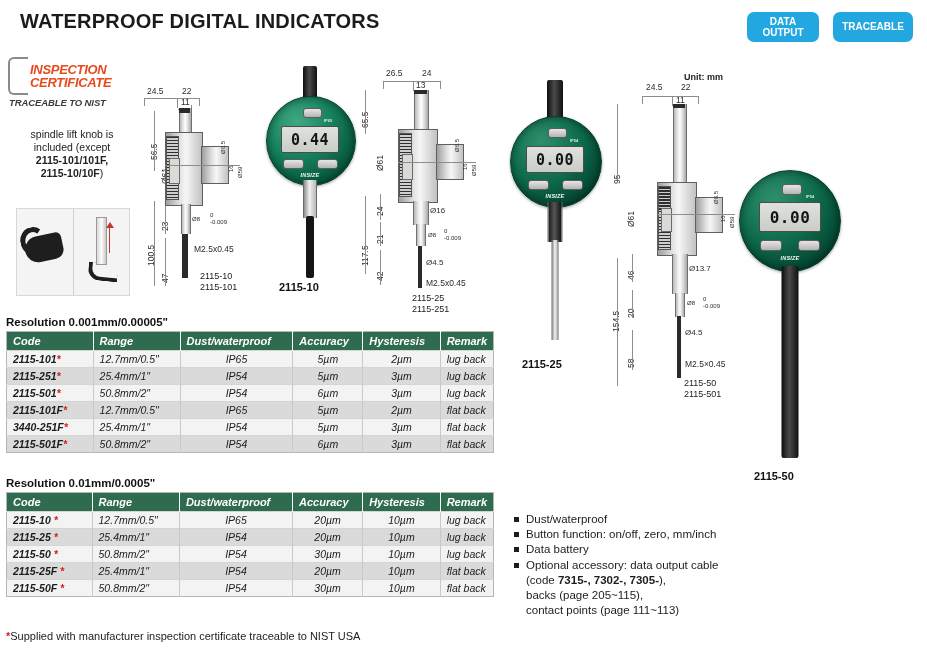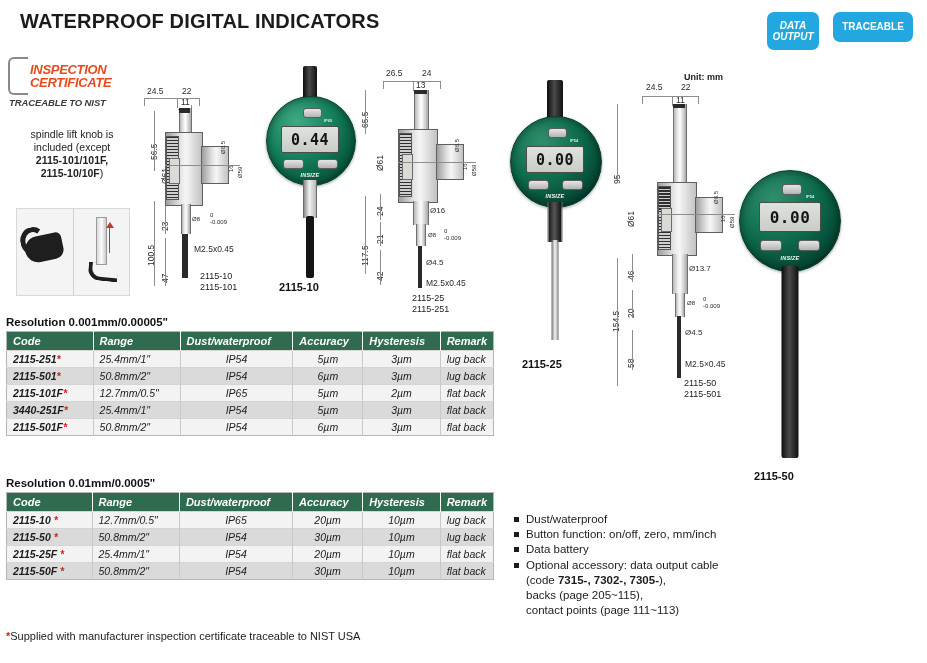--- a/index.html
+++ b/index.html
@@ -14,21 +14,21 @@
   .page-title{
     position:absolute;left:12px;top:10px;
     font-size:20px;font-weight:bold;letter-spacing:.2px;color:#1b1b1b;margin-left:8px;
   }
   .badges{position:absolute;right:14px;top:12px;display:flex;gap:14px;align-items:flex-start;}
   .badge{
     background:#22a7e0;color:#fff;border-radius:7px;
     font-size:10px;font-weight:bold;text-align:center;line-height:1.15;
     display:flex;align-items:center;justify-content:center;
   }
-  .badge.data{width:48px;height:38px;padding:0 2px;font-style:italic;}
+  .badge.data{width:48px;height:30px;padding:0 12px;}
   .badge.wp{width:80px;height:30px;}
 
   
   .cert{position:absolute;left:8px;top:57px;width:140px;}
   .cert-row{display:flex;align-items:center;}
   .cert-hook{
     width:18px;height:34px;border:2.5px solid #8a8a8a;border-right:none;
     border-radius:6px 0 0 6px;margin-right:2px;
   }
   .cert-txt1,.cert-txt2{
@@ -436,20 +436,28 @@
         <th style="width:86px;">Code</th>
         <th style="width:84px;">Range</th>
         <th style="width:110px;">Dust/waterproof</th>
         <th style="width:62px;">Accuracy</th>
         <th style="width:70px;">Hysteresis</th>
         <th>Remark</th>
       </tr>
     </thead>
     <tbody>
       <tr>
+        <td class="code"><span>2115-101</span><span class="ast">*</span></td>
+        <td class="rng">12.7mm/0.5"</td>
+        <td class="ctr">IP65</td>
+        <td class="ctr">5µm</td>
+        <td class="ctr">2µm</td>
+        <td class="rmk">lug back</td>
+      </tr>
+      <tr>
         <td class="code"><span>2115-251</span><span class="ast">*</span></td>
         <td class="rng">25.4mm/1"</td>
         <td class="ctr">IP54</td>
         <td class="ctr">5µm</td>
         <td class="ctr">3µm</td>
         <td class="rmk">lug back</td>
       </tr>
       <tr>
         <td class="code"><span>2115-501</span><span class="ast">*</span></td>
         <td class="rng">50.8mm/2"</td>
@@ -495,20 +503,28 @@
         <th style="width:62px;">Accuracy</th>
         <th style="width:70px;">Hysteresis</th>
         <th>Remark</th>
       </tr>
     </thead>
     <tbody>
       <tr>
         <td class="code"><span>2115-10</span> <span class="ast">*</span></td>
         <td class="rng">12.7mm/0.5"</td>
         <td class="ctr">IP65</td>
+        <td class="ctr">20µm</td>
+        <td class="ctr">10µm</td>
+        <td class="rmk">lug back</td>
+      </tr>
+      <tr>
+        <td class="code"><span>2115-25</span> <span class="ast">*</span></td>
+        <td class="rng">25.4mm/1"</td>
+        <td class="ctr">IP54</td>
         <td class="ctr">20µm</td>
         <td class="ctr">10µm</td>
         <td class="rmk">lug back</td>
       </tr>
       <tr>
         <td class="code"><span>2115-50</span> <span class="ast">*</span></td>
         <td class="rng">50.8mm/2"</td>
         <td class="ctr">IP54</td>
         <td class="ctr">30µm</td>
         <td class="ctr">10µm</td>

